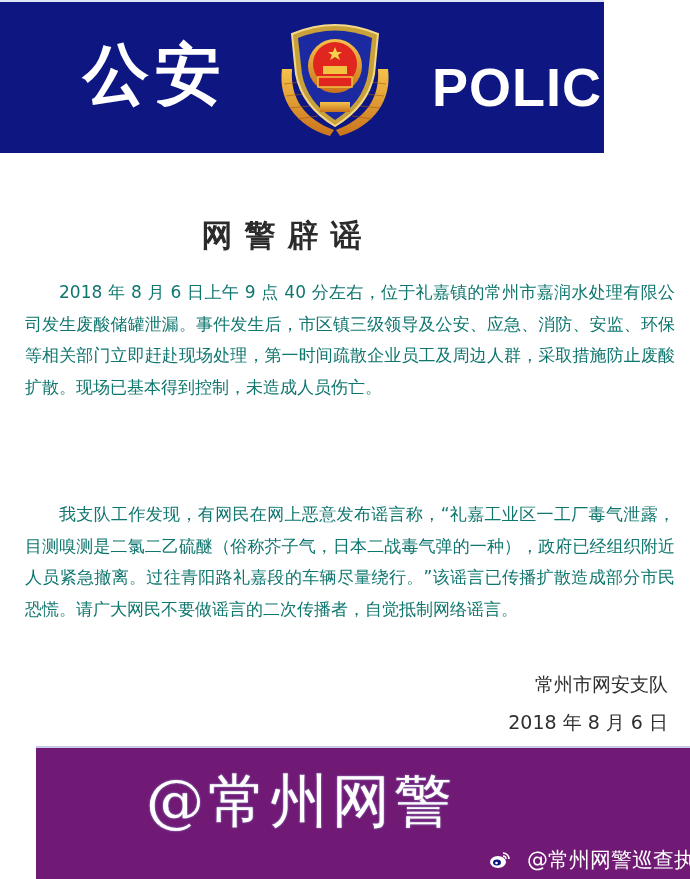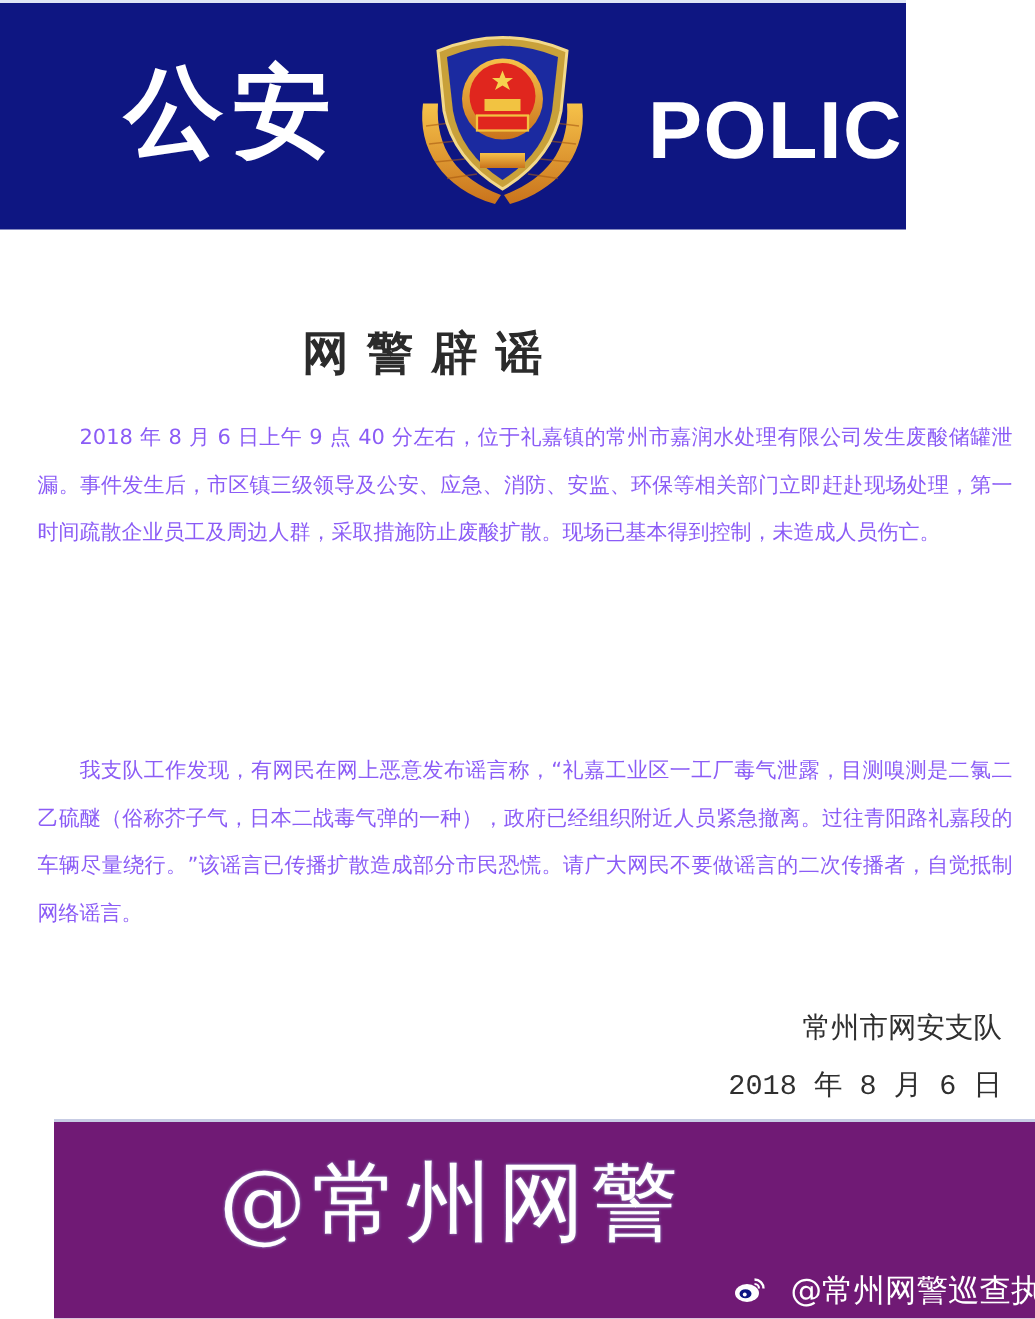--- a/index.html
+++ b/index.html
@@ -7,27 +7,27 @@
          font-family: "DejaVu Sans", "Liberation Sans", sans-serif; color: #2a2a2a; }
   .header { position: absolute; left: 0; top: 0; width: 604px; height: 153px; background: #0e1682;
             border-top: 2px solid #dfe6f5; box-sizing: border-box; }
   .header-cn { position: absolute; left: 83px; top: 40px; font-size: 66px; font-weight: bold; color: #ffffff;
                letter-spacing: 6px; line-height: 1; }
   .header-en { position: absolute; left: 432px; top: 58px; font-family: "Liberation Sans", sans-serif;
                font-size: 54px; font-weight: bold; color: #ffffff; line-height: 1; letter-spacing: 1px; }
   .emblem { position: absolute; left: 270px; top: 12px; width: 130px; height: 128px; }
   .title { position: absolute; left: 0; top: 215px; width: 575px; text-align: center; font-size: 31px;
            font-weight: bold; color: #2b2b2b; letter-spacing: 12px; }
-  .para { position: absolute; left: 25px; width: 650px; font-size: 14px; line-height: 31.6px; color: #8b5cf6;
+  .para { position: absolute; left: 25px; width: 650px; font-size: 17px; line-height: 31.6px; color: #0f766e;
           text-indent: 2em; text-align: justify; margin: 0; }
   .p1 { top: 277px; }
   .p2 { top: 467px; margin-top: 32px; }
   .sign { position: absolute; right: 22px; font-size: 19px; color: #2f2f2f; text-align: right; }
   .sign1 { top: 672px; }
-  .sign2 { top: 710px; font-family: Liberation Mono, monospace; }
+  .sign2 { top: 710px; }
   .footer { position: absolute; left: 0; top: 746px; width: 690px; height: 133px; background: #701a75;
             border-top: 2px solid #c7cce4; box-sizing: border-box; margin-left: 36px; }
   .footer-brand { position: absolute; left: 110px; top: 24px; font-size: 58px; color: #ffffff; letter-spacing: 4px;
                   font-family: "DejaVu Serif", "Liberation Serif", serif; line-height: 1;
                   text-shadow: 0 0 2px #9ea8d8; }
   .watermark { position: absolute; right: 10px; top: 98px; font-size: 21px; color: #ffffff; display: flex;
                align-items: center; gap: 16px; }
   .weibo-icon { width: 22px; height: 18px; }
 </style>
 </head>

